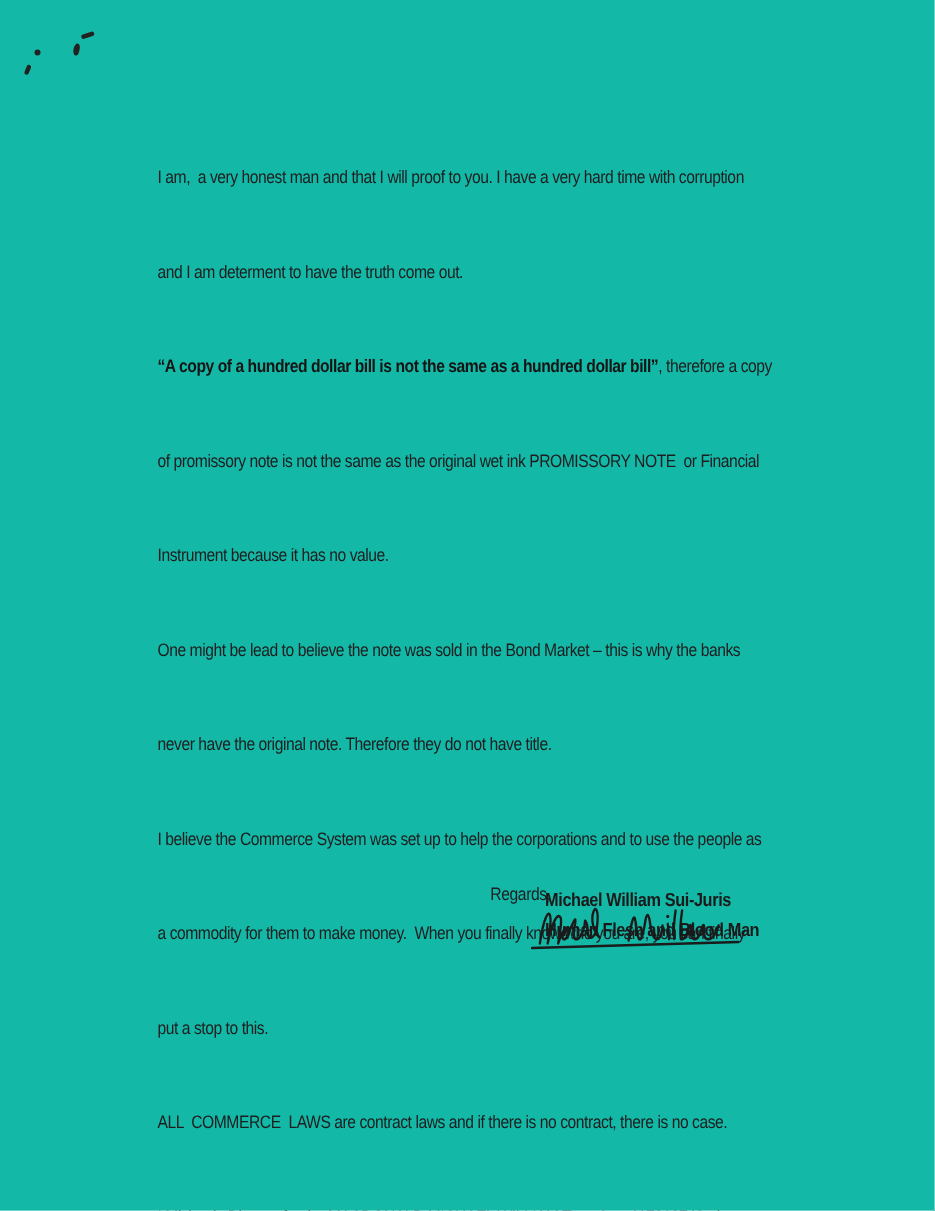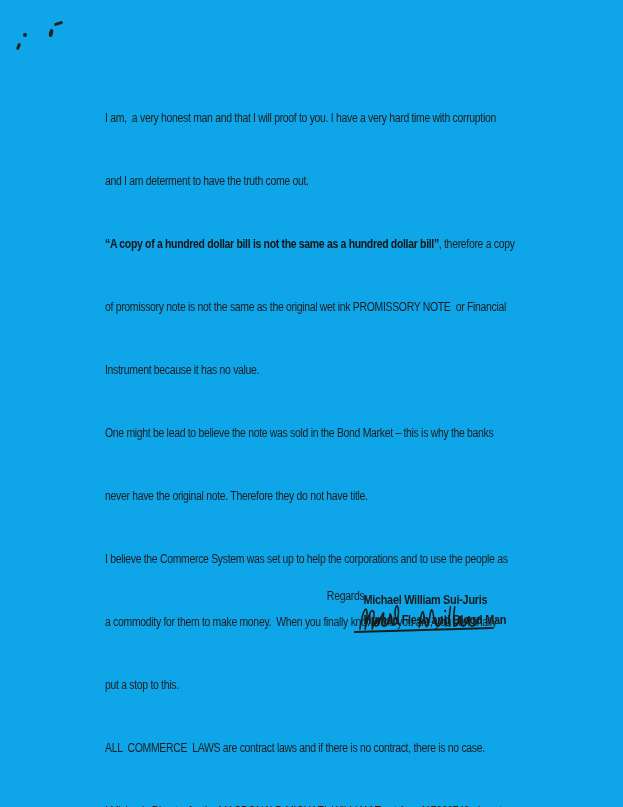--- a/index.html
+++ b/index.html
@@ -6,21 +6,21 @@
   body {
     width: 623px; height: 807px;
     background: #ffffff;
     font-family: "Liberation Sans", sans-serif;
     color: #1d1d1f;
     overflow: hidden;
   }
   .page {
     position: relative;
     width: 623px; height: 807px;
-    background: #0ea5e9;
+    background: #14b8a6;
   }
   
   .speck { position: absolute; background: #222; }
   .speck-1 { left: 54px; top: 22px; width: 9px; height: 3px; border-radius: 2px; transform: rotate(-18deg); }
   .speck-2 { left: 49px; top: 29px; width: 4px; height: 8px; border-radius: 50% 50% 40% 60%; transform: rotate(14deg); }
   .speck-3 { left: 23px; top: 33px; width: 4px; height: 4px; border-radius: 50%; }
   .speck-4 { left: 17px; top: 43px; width: 3px; height: 7px; border-radius: 2px; transform: rotate(22deg); }
 
   .body-text {
     position: absolute;

